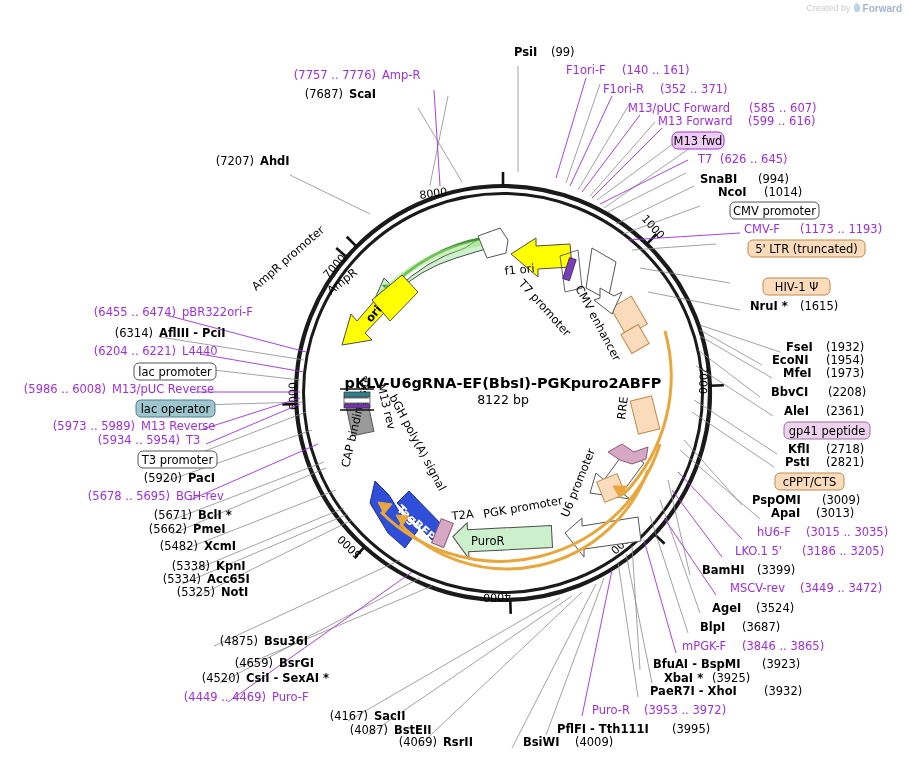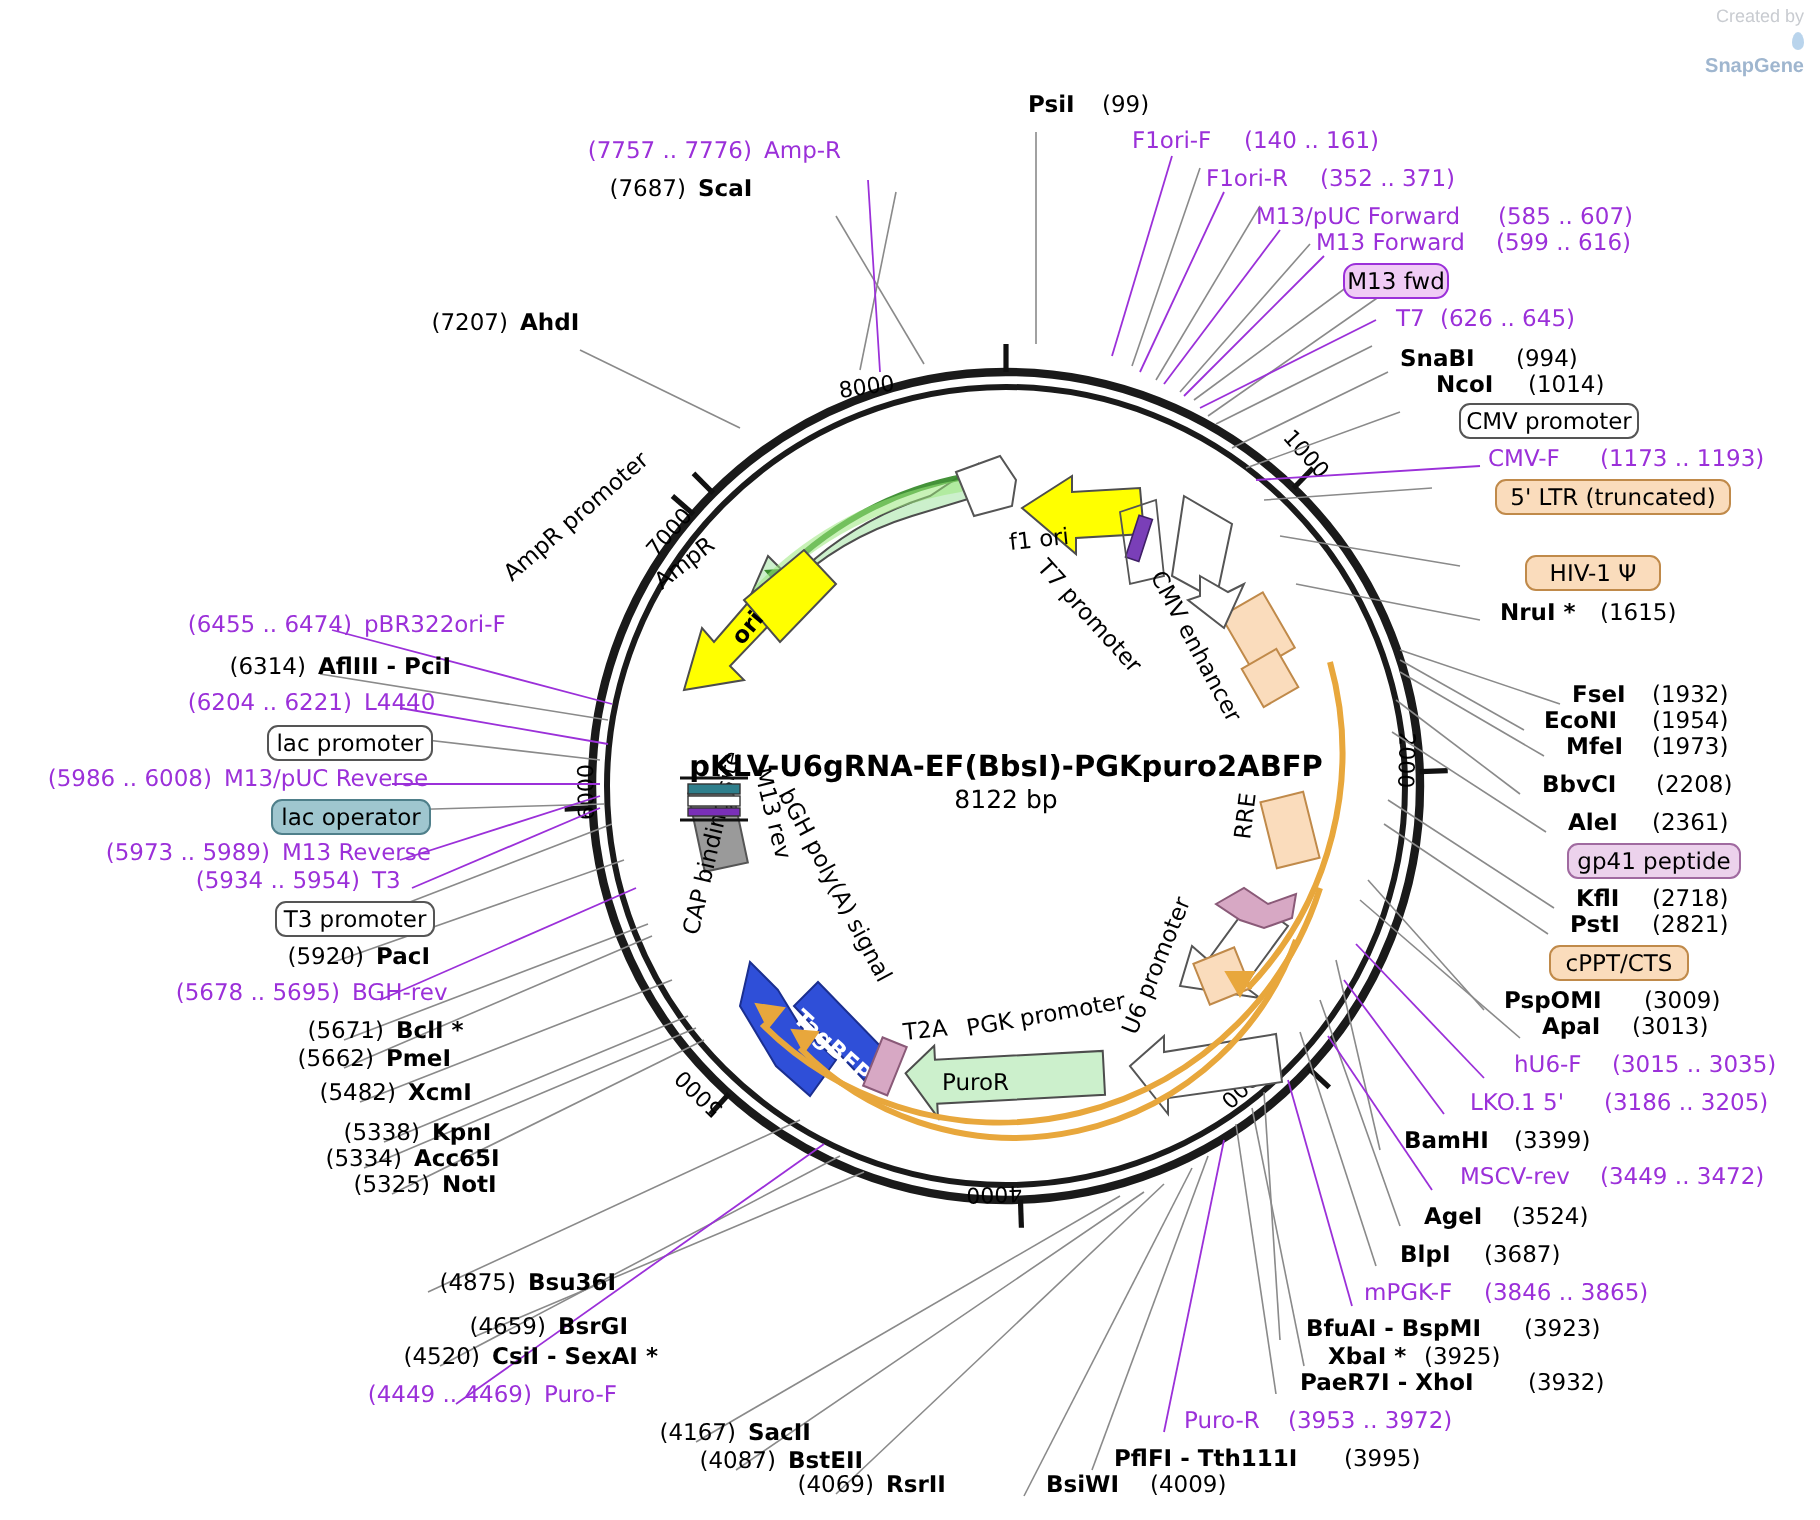--- a/index.html
+++ b/index.html
@@ -1,20 +1,20 @@
 <!DOCTYPE html>
 <html><head>
 <meta charset="utf-8">
 <style>
   html,body{margin:0;padding:0;background:#ffffff;}
   body{width:910px;height:760px;position:relative;overflow:hidden;
        font-family:"DejaVu Sans","Liberation Sans",sans-serif;}
   #map{position:absolute;left:0;top:0;width:910px;height:760px;}
-  .wm{position:absolute;right:8px;top:3px;display:flex;align-items:flex-end;gap:3px;
-      font-size:9px;color:#c9ccd1;font-family:"Liberation Sans",sans-serif;flex-direction:column;}
+  .wm{position:absolute;right:8px;top:3px;display:flex;align-items:flex-start;gap:3px;
+      font-size:9px;color:#c9ccd1;font-family:"Liberation Sans",sans-serif;}
   .wm .sg{color:#9fb6cf;font-weight:bold;font-size:10px;}
   .wm .drop{display:inline-block;width:6px;height:9px;background:#b9d4ec;
       border-radius:50% 50% 50% 50%/60% 60% 40% 40%;}
   text{font-family:"DejaVu Sans","Liberation Sans",sans-serif;}
   .lbl-site{font-size:11.5px;font-weight:bold;fill:#000;}
   .lbl-pos{font-size:11.5px;fill:#000;}
   .lbl-prim{font-size:11.5px;fill:#9B30D9;}
   .lbl-box{font-size:11.5px;fill:#000;}
   .ring-num{font-size:11px;fill:#000;}
   .feat-lbl{font-size:11.5px;fill:#000;}
@@ -23,21 +23,21 @@
   .subtitle{font-size:12.5px;fill:#000;}
   .lead{stroke:#8a8a8a;stroke-width:0.8;fill:none;}
   .lead-p{stroke:#9B30D9;stroke-width:0.9;fill:none;}
 </style>
 </head>
 <body>
 
 <div class="wm">
   <span>Created by</span>
   <span class="drop"></span>
-  <span class="sg">SnapGene</span>
+  <span class="sg">Forward</span>
 </div>
 
 <svg id="map" viewBox="0 0 910 760">
 
   <g>
     <circle cx="503" cy="393" r="207" fill="none" stroke="#1a1a1a" stroke-width="4.2"></circle>
     <circle cx="503" cy="393" r="199.5" fill="none" stroke="#1a1a1a" stroke-width="3"></circle>
   </g>
 
   <g>

